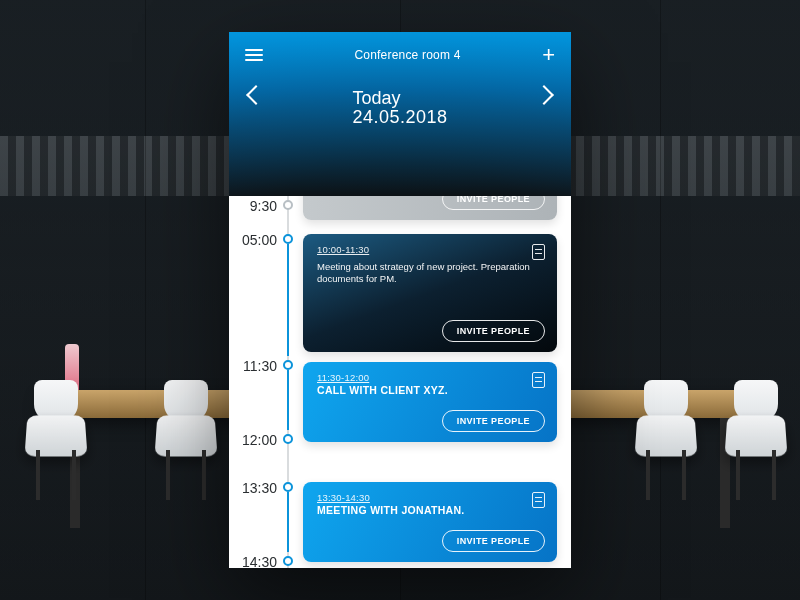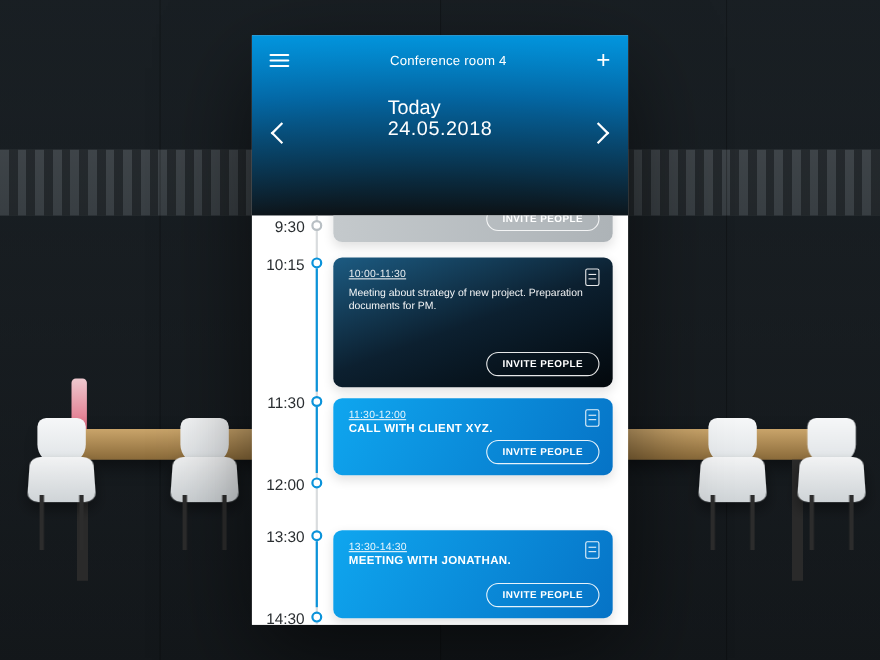--- a/index.html
+++ b/index.html
@@ -69,21 +69,21 @@
     color:#fff;
   }
   .topbar{display:flex; align-items:center; justify-content:space-between; padding:14px 16px 0;}
   .hamburger{width:18px; height:12px; position:relative; cursor:pointer;}
   .hamburger span{position:absolute; left:0; right:0; height:2px; background:#fff; border-radius:1px;}
   .hamburger span:nth-child(1){top:0;} .hamburger span:nth-child(2){top:5px;} .hamburger span:nth-child(3){top:10px;}
   .plus{font-size:22px; line-height:18px; font-weight:300; cursor:pointer;}
 
   .room-title{ text-align:center; font-size:12px; font-weight:400; margin-top:-16px; letter-spacing:.2px;margin-left:15px;}
 
-  .date-row{display:flex; align-items:flex-end; justify-content:space-between; padding:26px 20px 0;}
+  .date-row{display:flex; align-items:flex-start; justify-content:space-between; padding:26px 20px 0;}
   .chev{width:14px; height:14px; border-left:2px solid #fff; border-bottom:2px solid #fff; transform:rotate(45deg); cursor:pointer;}
   .chev.right{transform:rotate(-135deg);}
   .date-block{text-align:left; padding-left:4px; padding-right:4px;}
   .date-block .lbl{font-size:18px; font-weight:400;}
   .date-block .dt{font-size:18px; font-weight:400; margin-top:-2px; letter-spacing:.5px;}
   .micro-room{
     position:absolute; left:50%; transform:translateX(-50%); top:58px;
     width:150px; height:84px; border:1px solid rgba(255,255,255,.0);
   }
 
@@ -113,21 +113,21 @@
   .card .note{
     position:absolute; right:12px; top:10px; width:13px; height:16px;
     border:1.5px solid rgba(255,255,255,.9); border-radius:2px; cursor:pointer;
   }
   .card .note::before,.card .note::after{content:""; position:absolute; left:2px; right:2px; height:1.2px; background:rgba(255,255,255,.9);}
   .card .note::before{top:4px;} .card .note::after{top:8px;}
 
   .card.ghost{ background:linear-gradient(90deg,#c4c9cc,#adb3b7); top:-32px; height:56px;}
   .card.ghost .invite{border-color:rgba(255,255,255,.85);}
   .card.dark{ background:linear-gradient(160deg,#1c5b82 0%, #0c2030 50%, #03080c 100%); top:38px; height:118px;}
-  .card.blue1{ background:linear-gradient(120deg,#0fa6ef,#0673c6); top:166px; height:70px;}
+  .card.blue1{ background:linear-gradient(120deg,#0fa6ef,#0673c6); top:166px; height:80px;}
   .card.blue2{ background:linear-gradient(120deg,#0fa6ef,#0673c6); top:286px; height:80px;}
 </style>
 </head>
 <body>
 
 <div class="backdrop">
   <div class="wall-strip"></div>
   <div class="seam s1"></div>
   <div class="seam s2"></div>
   <div class="seam s3"></div>
@@ -183,21 +183,21 @@
       <div class="chev right"></div>
     </div>
   </div>
 
   <div class="timeline">
     <div class="axis"></div>
 
     <div class="tick" style="top:2px">9:30</div>
     <div class="bullet dim" style="top:4px"></div>
 
-    <div class="tick" style="top:36px">10:15</div>
+    <div class="tick" style="top:36px">05:00</div>
     <div class="bullet" style="top:38px"></div>
     <div class="seg" style="top:48px; height:112px"></div>
 
     <div class="tick" style="top:162px">11:30</div>
     <div class="bullet" style="top:164px"></div>
     <div class="seg" style="top:174px; height:60px"></div>
 
     <div class="tick" style="top:236px">12:00</div>
     <div class="bullet" style="top:238px"></div>
 

